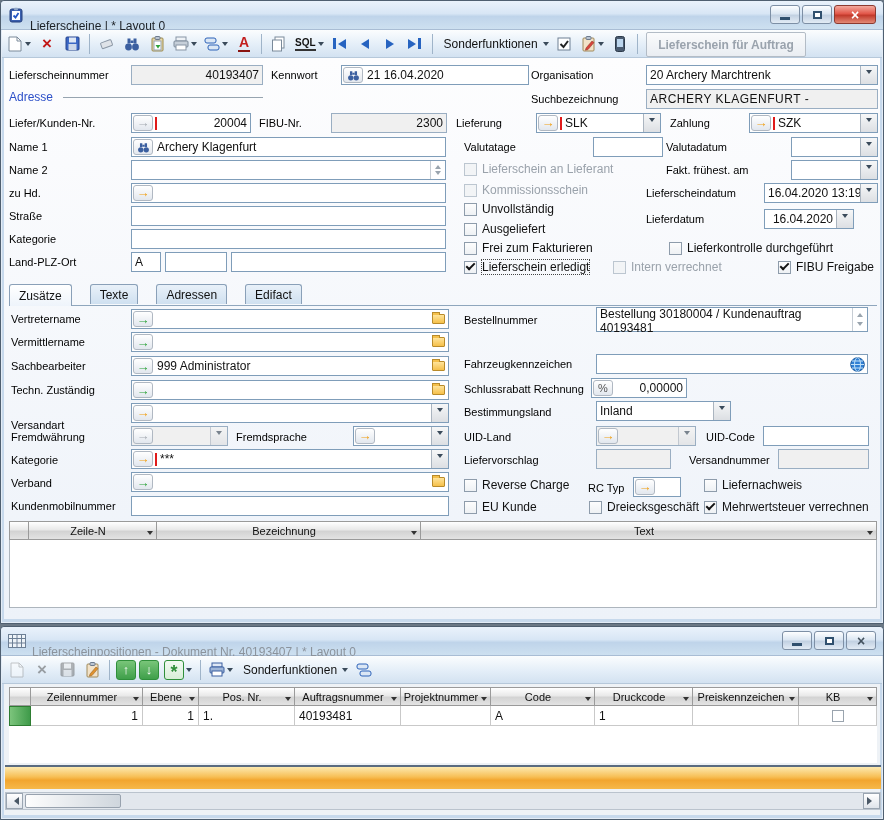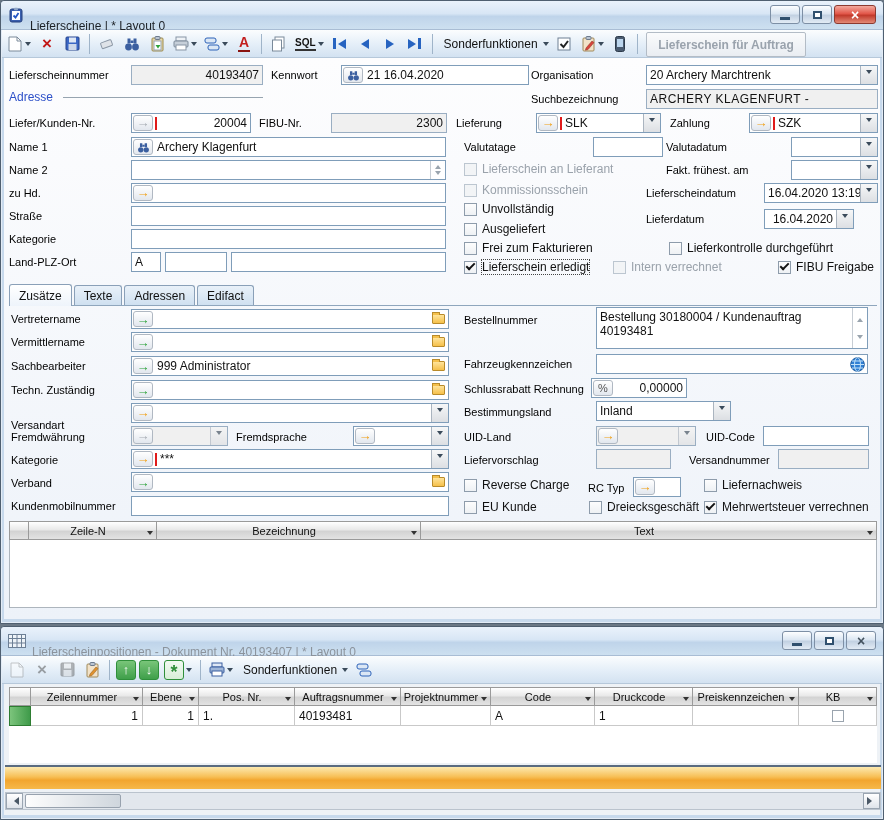--- a/index.html
+++ b/index.html
@@ -78,21 +78,21 @@
 
   .cb { position:absolute; display:flex; align-items:center; gap:5px; font-size:12px; white-space:nowrap; }
   .cb .box { width:13px; height:13px; min-width:13px; border:1px solid #8e9cab;
              background:linear-gradient(#fdfdfd,#eef1f4); display:flex; align-items:center; justify-content:center; }
   .cb.checked .box::after { content:""; width:7px; height:3px; border-left:2px solid #141414;
              border-bottom:2px solid #141414; transform:rotate(-45deg); margin-top:-3px; }
   .cb.disabled { color:#9aa2ab; }
   .cb.disabled .box { border-color:#bcc6d0; background:#f2f4f6; }
   .cb.focused .cbt { outline:1px dotted #444; }
 
-  .tabs { position:absolute; left:8px; top:283px; display:flex; align-items:center; gap:2px; }
+  .tabs { position:absolute; left:8px; top:283px; display:flex; align-items:flex-start; gap:18px; }
   .tab { height:20px; border:1px solid #8aa0b8; border-bottom:none; border-radius:3px 3px 0 0;
          background:linear-gradient(#e9f1f9,#cfe0f0); padding:0 9px; display:flex; align-items:center; font-size:12px; }
   .tab.active { height:22px; background:linear-gradient(#ffffff,#eef4fb); position:relative; z-index:2; }
 
   .gh { position:absolute; height:19px; background:linear-gradient(#ffffff,#e9e9e9 45%,#d3d3d3 55%,#e3e3e3);
         border:1px solid #9a9a9a; border-left:none; display:flex; align-items:center; font-size:11px; }
   .gh.first { border-left:1px solid #9a9a9a; }
   .gh .ht { flex:1; text-align:center; overflow:hidden; white-space:nowrap; }
   .gh .ddt { border-top-color:#333; margin:7px 3px 0 0; }
   .gridbody { position:absolute; background:#fff; border:1px solid #adb5bd; border-top:none; }
@@ -542,21 +542,21 @@
         </span>
         <span class="val"></span>
         <span class="folder"></span>
       </div>
     <span class="lbl" style="left:10px;top:499px">Kundenmobilnummer</span>
     <div class="fld" style="left:130px;top:495px;width:318px">
         <span class="val"></span>
       </div>
 
     <span class="lbl" style="left:463px;top:313px">Bestellnummer</span>
-    <div class="fld" style="left:595px;top:306px;width:272px;height:42px;align-items:flex-start">
+    <div class="fld" style="left:595px;top:306px;width:272px;height:25px;align-items:center">
         <span class="val" style="padding-top:2px;white-space:normal">Bestellung 30180004 / Kundenauftrag 40193481</span>
         <span class="spin">
           <span>
             <i class="tri-up-s"></i>
           </span>
           <span>
             <i class="tri-dn-s"></i>
           </span>
         </span>
       </div>

